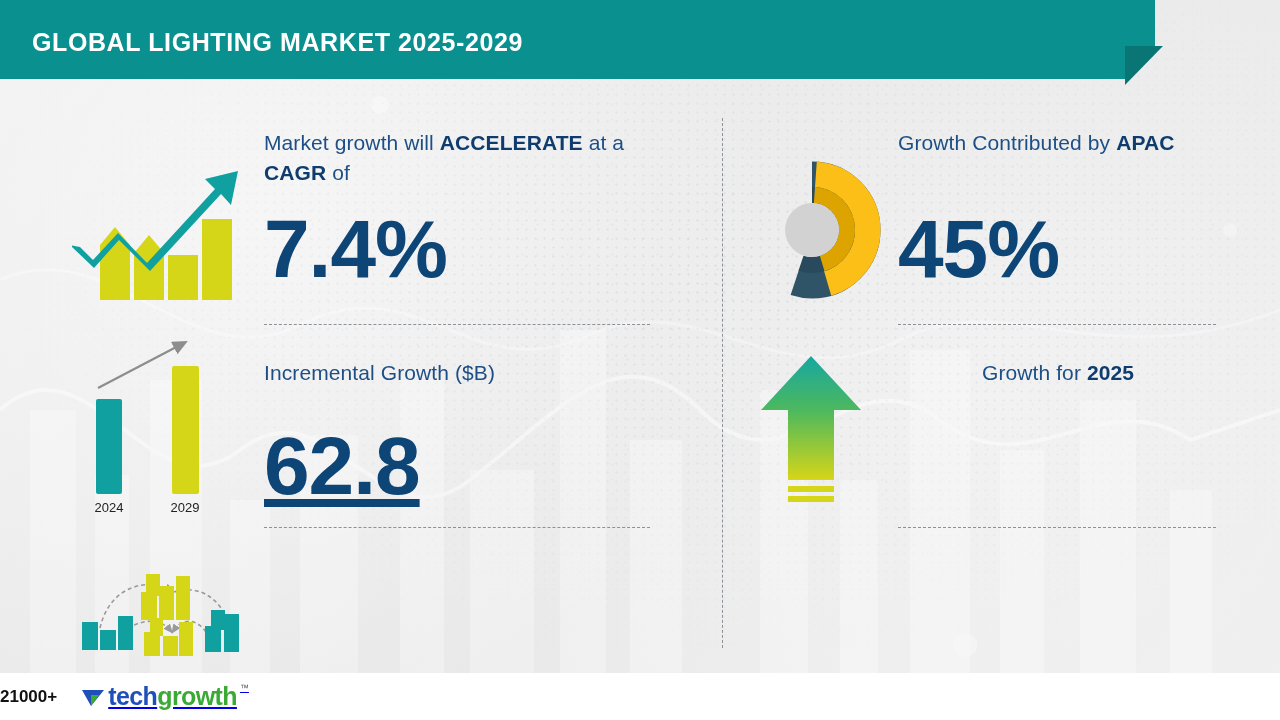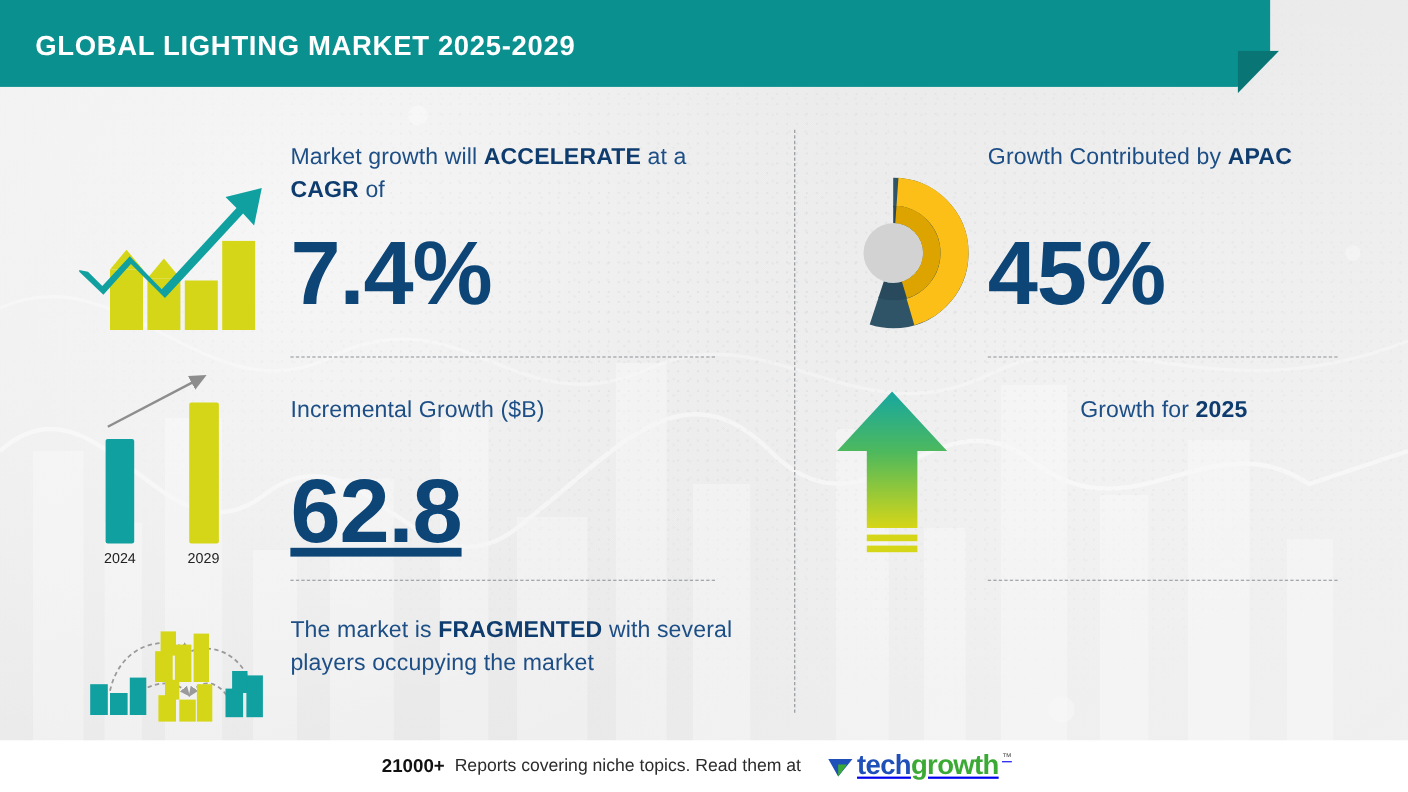--- a/index.html
+++ b/index.html
@@ -76,21 +76,21 @@
     font-size: 76px;
     font-weight: bold;
     line-height: 76px;
     letter-spacing: -1px;
   }
   .bignum.lg { font-size: 82px; line-height: 82px; }
   
   #footer {
     position: absolute; left: 0; bottom: 0; width: 1280px; height: 47px;
     background: #ffffff;
-    display: flex; align-items: center; justify-content: center;
+    display: flex; align-items: center; justify-content: flex-start;
   }
   #footer-inner { display: flex; align-items: center; gap: 9px; padding-right: 14px; }
   #footer-count { font-size: 17px; font-weight: bold; color: #111111; }
   #footer-text { font-size: 16px; color: #2b2b2b; }
   #logo { display: flex; align-items: center; gap: 2px; margin-left: 14px; position: relative; }
   #logo-word { font-size: 25px; font-weight: bold; letter-spacing: -0.6px; }
   .logo-blue { color: #1f4fb8; }
   .logo-green { color: #3aaa35; }
   #logo-tm { font-size: 9px; color: #555; position: relative; top: -9px; left: 1px; }
   .axis-label { font-size: 13px; fill: #222; font-family: "Liberation Sans", sans-serif; }
@@ -208,23 +208,20 @@
         <rect x="101" y="62" width="14" height="34"></rect>
       </g>
 
       <g fill="#10a0a0">
         <rect x="127" y="66" width="16" height="26"></rect>
         <rect x="133" y="50" width="14" height="20"></rect>
         <rect x="146" y="54" width="15" height="38"></rect>
       </g>
     </svg>
   </div>
-  <div class="block caption" style="left:264px; top:558px; width:420px;">
-    <span>The market is </span><b>FRAGMENTED</b><span> with several players occupying the market</span>
-  </div>
 
   <div class="block" style="left:742px; top:160px;">
     <svg width="140" height="140" viewBox="0 0 140 140">
 
       <circle cx="70" cy="70" r="55" fill="none" stroke="#2f5468" stroke-width="27" stroke-dasharray="190 156" transform="rotate(-90 70 70)"></circle>
       <circle cx="70" cy="70" r="55" fill="none" stroke="#fcbf17" stroke-width="27" stroke-dasharray="153 193" transform="rotate(-86 70 70)"></circle>
 
       <circle cx="70" cy="70" r="35" fill="none" stroke="#284a5c" stroke-width="16" stroke-dasharray="121 99" transform="rotate(-90 70 70)"></circle>
       <circle cx="70" cy="70" r="35" fill="none" stroke="#dda400" stroke-width="16" stroke-dasharray="97 123" transform="rotate(-86 70 70)"></circle>
 
@@ -250,21 +247,20 @@
       <rect x="32" y="144" width="46" height="6" fill="#d6d618"></rect>
     </svg>
   </div>
   <div class="block caption" style="left:898px; top:358px; width:320px;text-align:center;">
     <span>Growth for </span><b>2025</b>
   </div>
 
   <div id="footer">
     <div id="footer-inner">
       <span id="footer-count">21000+</span>
-      <span id="footer-text">Reports covering niche topics. Read them at</span>
       <a id="logo" href="#">
         <svg width="26" height="26" viewBox="0 0 26 26">
           <path d="M2,6 L24,6 L11,22 Z" fill="#1f4fb8"></path>
           <path d="M11,22 L11,11 L19,11 Z" fill="#3aaa35"></path>
         </svg>
         <span id="logo-word"><span class="logo-blue">tech</span><span class="logo-green">growth</span></span>
         <span id="logo-tm">™</span>
       </a>
     </div>
   </div>

